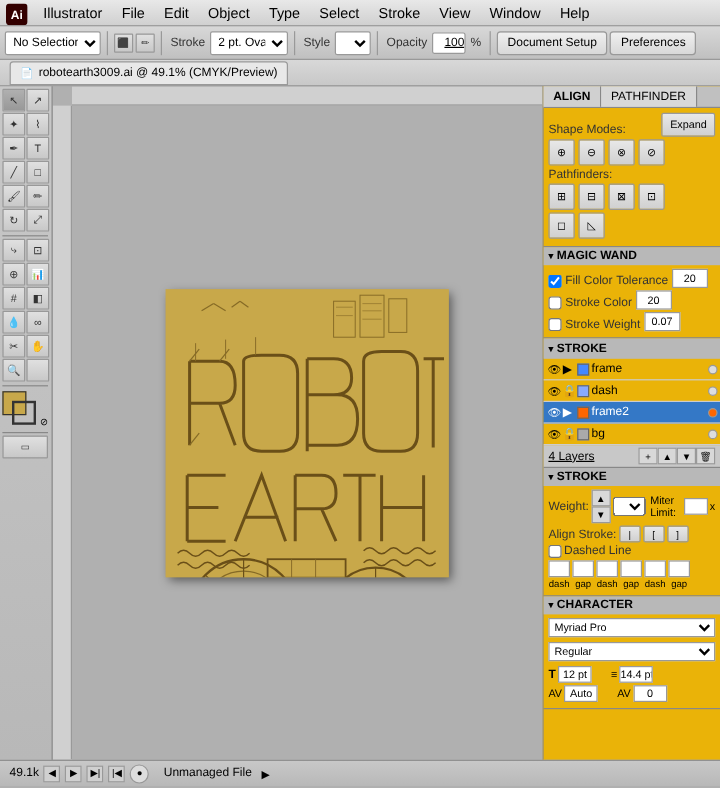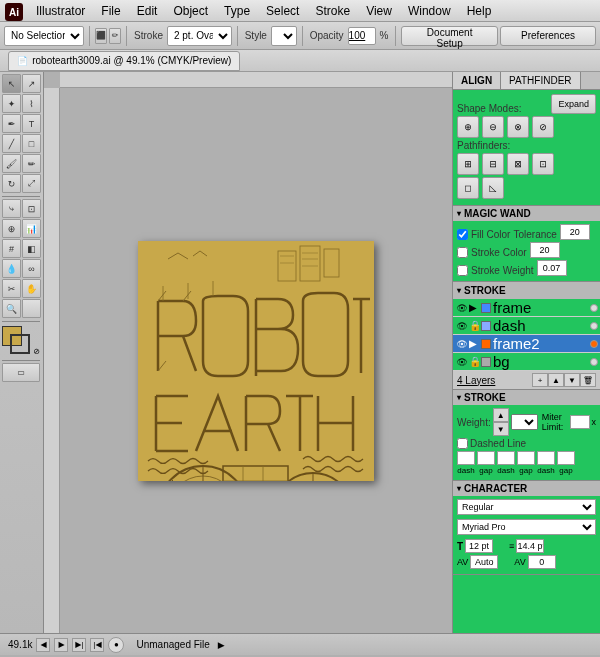--- a/index.html
+++ b/index.html
@@ -18,23 +18,23 @@
     #toolbar {
       display: flex; align-items: center;
       background: linear-gradient(to bottom, #d8d8d8, #c0c0c0);
       height: 28px; border-bottom: 1px solid #999;
       padding: 0 4px; gap: 2px;
     }
     .toolbar-select {
       height: 20px; font-size: 10px; background: #fff; border: 1px solid #999; border-radius: 2px; padding: 0 2px;
     }
     .toolbar-label { font-size: 10px; color: #333; padding: 0 2px; }
-    .toolbar-input { width: 30px; height: 18px; font-size: 10px; border: 1px solid #999; border-radius: 2px; text-align: left; text-decoration: underline; }
+    .toolbar-input { width: 30px; height: 18px; font-size: 10px; border: 1px solid #999; border-radius: 2px; text-align: right; text-decoration: underline; }
     .toolbar-btn {
-      height: 20px; padding: 0 20px; font-size: 10px;
+      height: 20px; padding: 0 8px; font-size: 10px;
       background: linear-gradient(to bottom, #f0f0f0, #d8d8d8);
       border: 1px solid #999; border-radius: 3px; cursor: pointer;
     }
     .sep { width: 1px; height: 20px; background: #999; margin: 0 3px; }
 
     
     #main { display: flex; height: calc(657px - 22px - 28px - 24px - 22px); }
 
     
     #tools-panel {
@@ -72,21 +72,21 @@
     }
     #artboard {
       width: 236px; height: 240px;
       background: #c8a84a;
       box-shadow: 3px 3px 8px rgba(0,0,0,0.5);
       position: relative; overflow: hidden;
     }
 
     
     #right-panel {
-      width: 148px; background: #22c55e; border-left: 1px solid #888;
+      width: 148px; background: #eab308; border-left: 1px solid #888;
       display: flex; flex-direction: column; font-size: 10px;
     }
 
     
     .panel-tabs {
       display: flex; background: #c0c0c0; border-bottom: 1px solid #888;
     }
     .panel-tab {
       padding: 3px 8px; font-size: 10px; cursor: pointer;
       border-right: 1px solid #888; background: #d8d8d8;
@@ -126,21 +126,21 @@
     }
 
     
     .layer-row {
       display: flex; align-items: center; height: 18px; padding: 0 2px;
       border-bottom: 1px solid #ccc; cursor: pointer; font-size: 10px;
     }
     .layer-row.active { background: #3478c6; color: white; }
     .layer-eye { width: 14px; height: 14px; display: flex; align-items: center; justify-content: center; font-size: 9px; }
     .layer-swatch { width: 10px; height: 10px; border: 1px solid #666; margin: 0 2px; }
-    .layer-name { flex: 1; font-size: 15px; }
+    .layer-name { flex: 1; font-size: 10px; }
     .layer-dot { width: 8px; height: 8px; border-radius: 50%; background: #ddd; border: 1px solid #999; margin-left: 2px; }
     .layer-dot.orange { background: #ff6600; }
 
     .layers-footer {
       display: flex; align-items: center; padding: 2px 4px;
       background: #c8c8c8; border-bottom: 1px solid #888; font-size: 10px;
     }
     .layers-footer-btn {
       width: 16px; height: 14px; font-size: 8px;
       background: #d8d8d8; border: 1px solid #999; cursor: pointer;
@@ -506,20 +506,26 @@
         <div style="display:flex;flex-direction:column;gap:0;">
           <div class="layers-footer-btn">▲</div>
           <div class="layers-footer-btn">▼</div>
         </div>
         <select style="width:45px;height:16px;font-size:9px;"></select>
         <span style="font-size:9px;margin-left:2px;">Miter Limit:</span>
         <input class="stroke-input" style="width: 20px;">
         <span style="font-size:9px;">x</span>
       </div>
       <div class="stroke-row">
+        <span class="panel-label">Align Stroke:</span>
+        <div class="shape-btn" style="width:18px;height:14px;font-size:8px;">|</div>
+        <div class="shape-btn" style="width:18px;height:14px;font-size:8px;">[</div>
+        <div class="shape-btn" style="width:18px;height:14px;font-size:8px;">]</div>
+      </div>
+      <div class="stroke-row">
         <input type="checkbox" class="panel-checkbox" style="">
         <span class="panel-label">Dashed Line</span>
       </div>
       <div class="stroke-row">
         <div style="display:flex;flex-direction:column;align-items:center;gap:1px;">
           <input class="stroke-input" style="width: 18px;">
           <span style="font-size:8px;">dash</span>
         </div>
         <div style="display:flex;flex-direction:column;align-items:center;gap:1px;">
           <input class="stroke-input" style="width: 18px;">
@@ -544,26 +550,26 @@
       </div>
     </div>
 
     <div class="panel-section">
       <div class="panel-section-header">
         <span class="triangle">▾</span>
         <span>CHARACTER</span>
       </div>
       <div style="display:flex;align-items:center;margin-bottom:2px;">
         <select class="char-select">
-          <option>Regular</option>
+          <option>Myriad Pro</option>
         </select>
       </div>
       <div style="display:flex;align-items:center;margin-bottom:2px;">
         <select class="char-select">
-          <option>Myriad Pro</option>
+          <option>Regular</option>
         </select>
       </div>
       <div class="char-row">
         <span style="font-size:10px;font-weight:bold;">T</span>
         <input class="char-input" value="12 pt" style="">
         <span style="width:12px;"></span>
         <span style="font-size:9px;">≡</span>
         <input class="char-input" value="14.4 pt" style="">
       </div>
       <div class="char-row">

